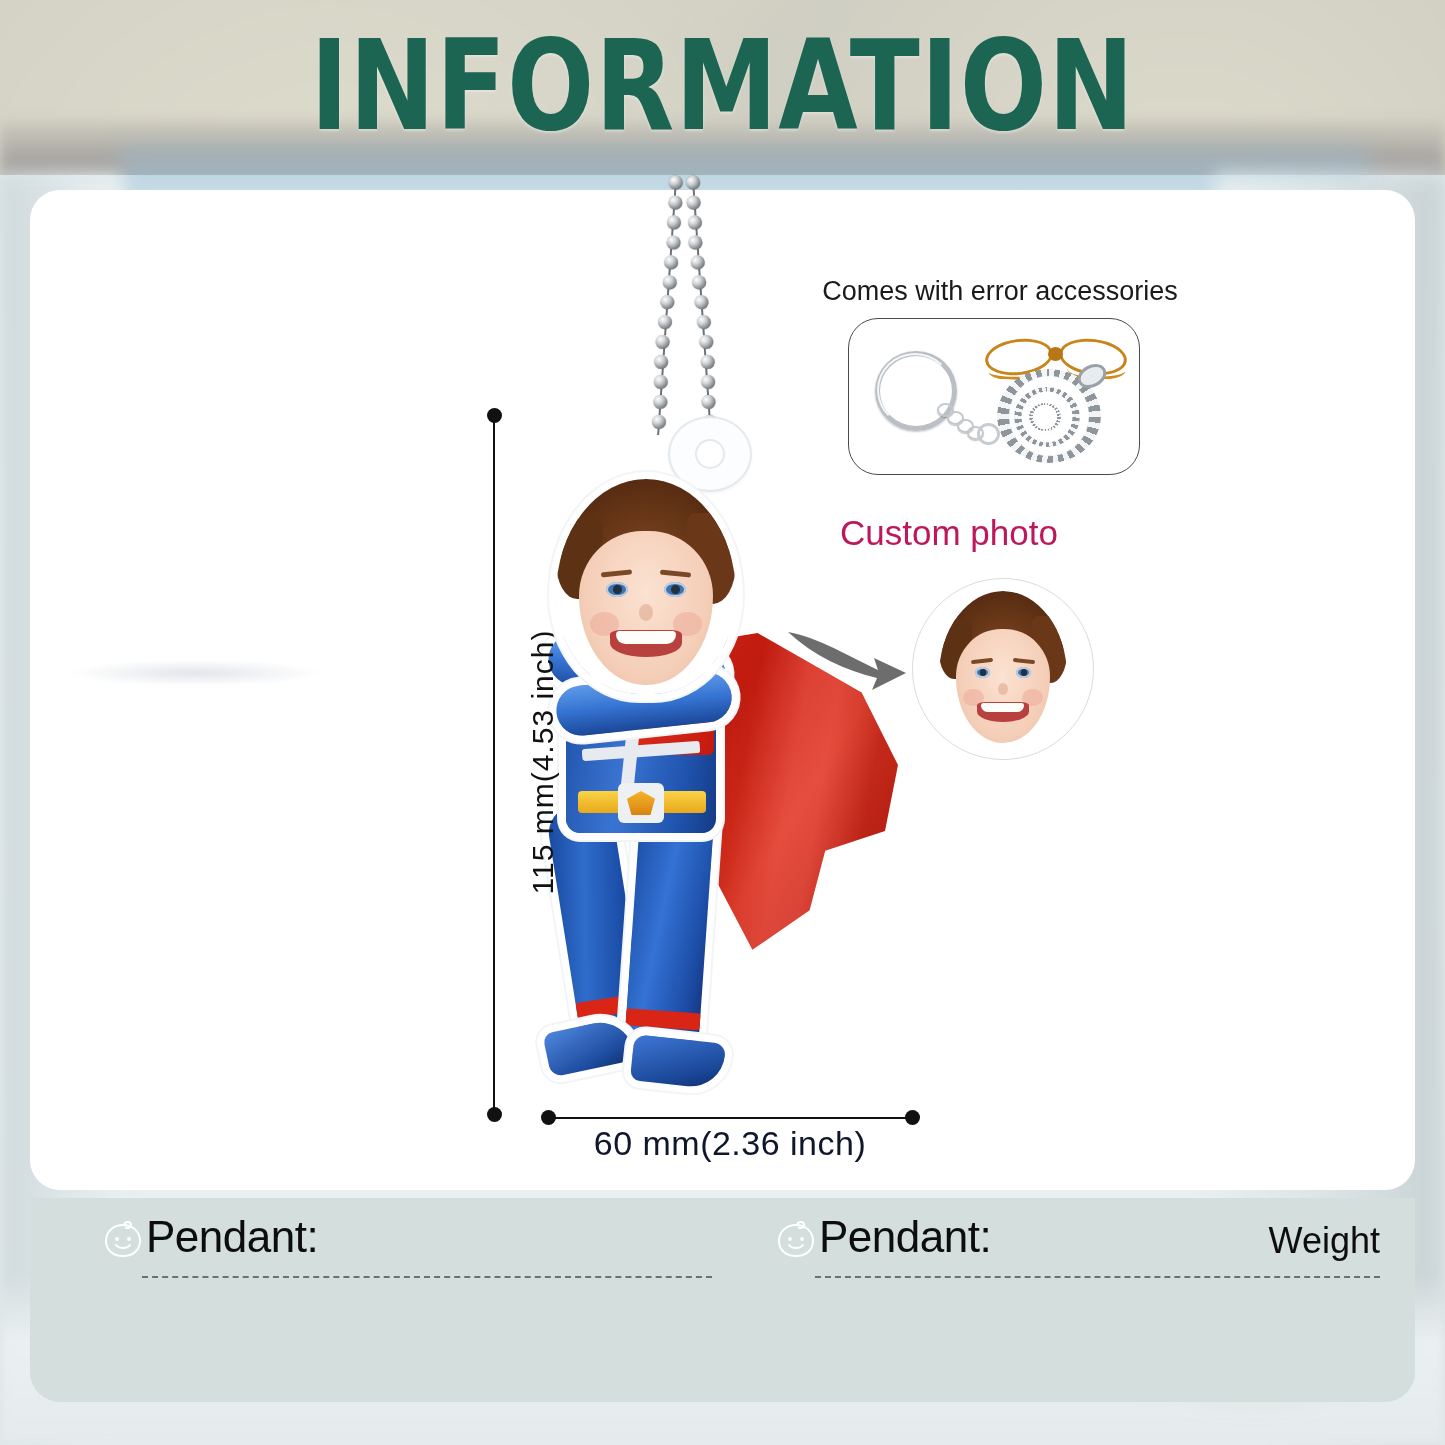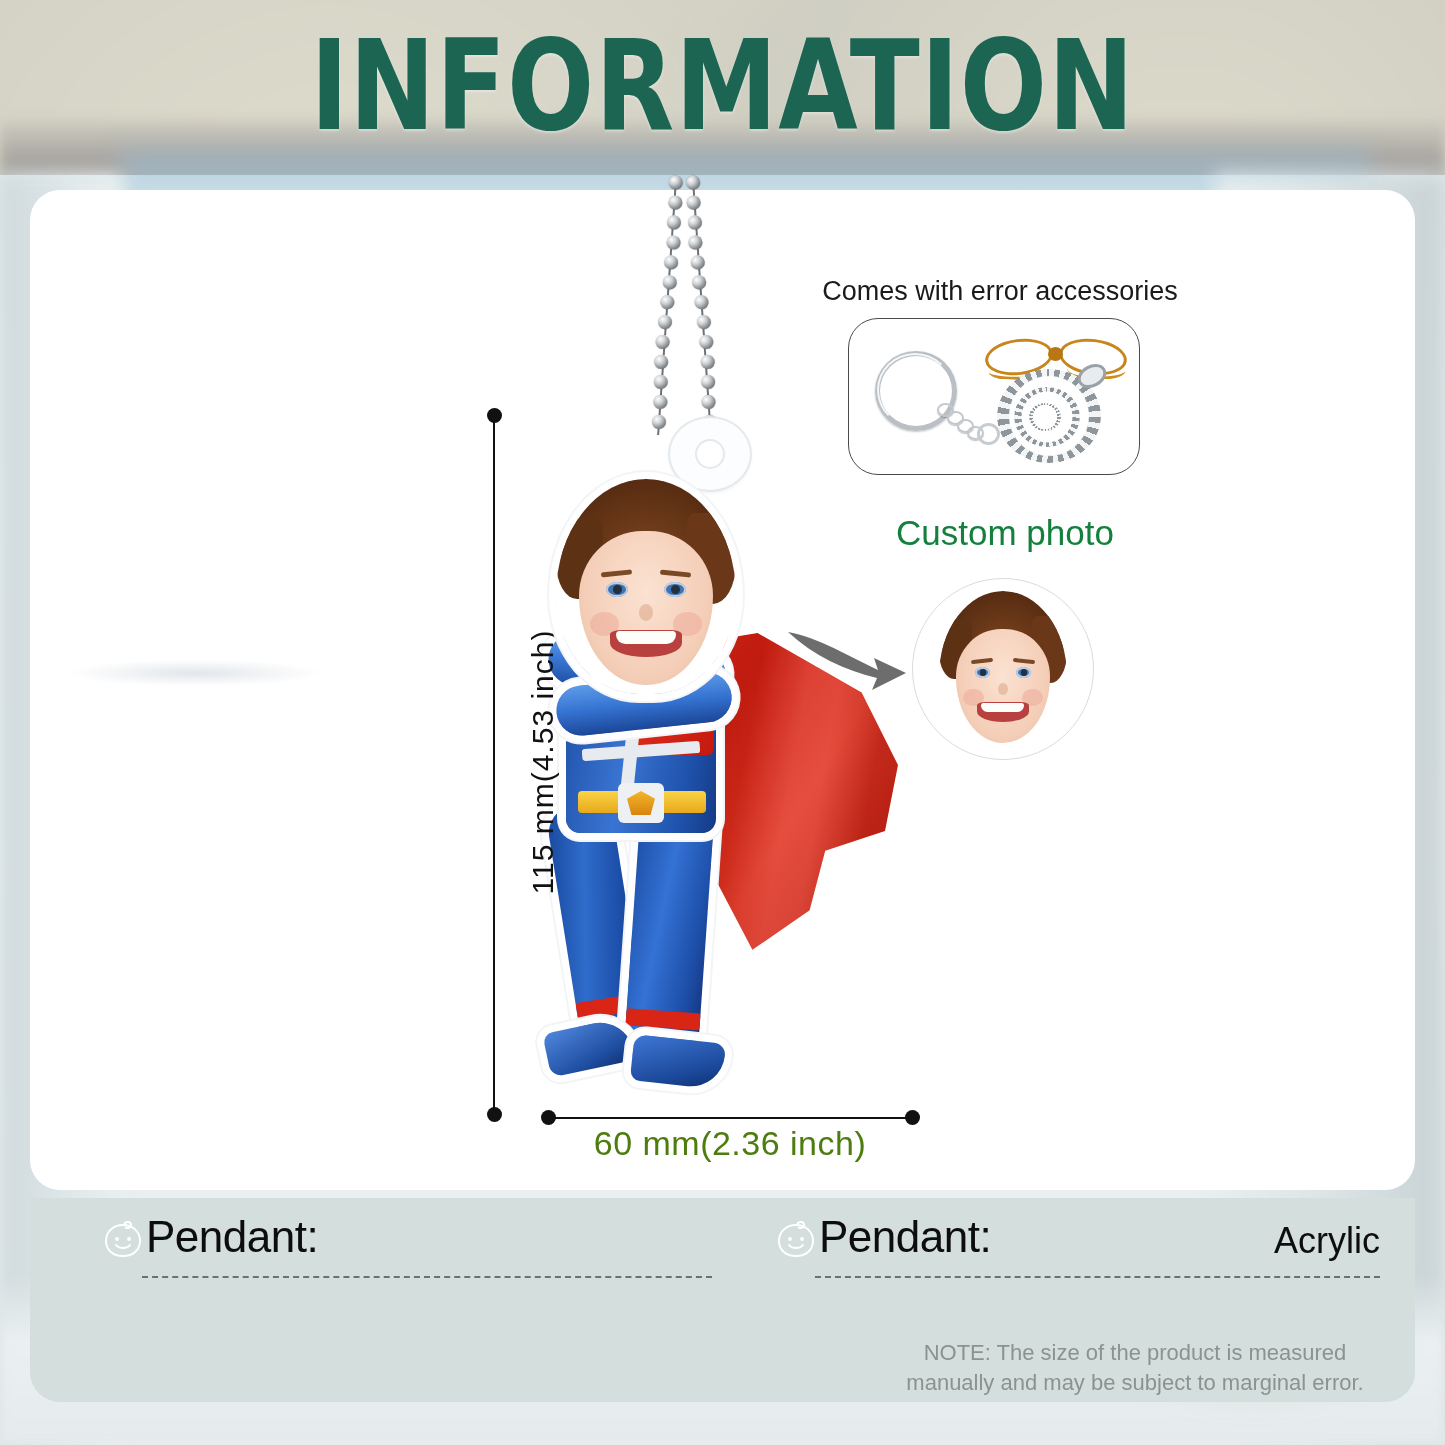--- a/index.html
+++ b/index.html
@@ -163,21 +163,21 @@
   .dot{position:absolute;width:15px;height:15px;border-radius:50%;background:#111;}
   #vDotT{left:487px;top:408px;}
   #vDotB{left:487px;top:1107px;}
   #vLabel{position:absolute;left:383px;top:745px;width:320px;text-align:center;
     font-size:30px;color:#111;letter-spacing:1px;white-space:nowrap;
     transform:rotate(-90deg);transform-origin:50% 50%;}
   #hLine{position:absolute;left:548px;top:1117px;width:364px;height:2px;background:#111;}
   #hDotL{left:541px;top:1110px;}
   #hDotR{left:905px;top:1110px;}
   #hLabel{position:absolute;left:470px;top:1124px;width:520px;text-align:center;
-    font-size:34px;color:#4d7c0f;letter-spacing:.5px;}
+    font-size:34px;color:#0f172a;letter-spacing:.5px;}
 
   
   #accTitle{position:absolute;left:815px;top:276px;width:370px;text-align:center;
     font-size:27px;color:#1a1a1a;}
   #accBox{position:absolute;left:848px;top:318px;width:290px;height:155px;
     border:1.6px solid #4b4b4b;border-radius:30px;background:#fff;overflow:hidden;}
   
   #ring{position:absolute;left:26px;top:32px;width:72px;height:70px;border-radius:50%;
     border:5px solid #b9bfc4;
     box-shadow:inset 0 0 0 1px #fff,0 1px 2px rgba(0,0,0,.25);}
@@ -207,22 +207,22 @@
     background:repeating-conic-gradient(#f2f4f5 0 7deg,#8e959b 7deg 14deg);
     -webkit-mask:radial-gradient(circle,transparent 56%,#000 58%);
             mask:radial-gradient(circle,transparent 56%,#000 58%);}
   #coil .c1{left:0;top:0;width:104px;height:94px;}
   #coil .c2{left:17px;top:18px;width:66px;height:60px;}
   #coil .c3{left:32px;top:34px;width:32px;height:28px;}
   #coil .clasp{position:absolute;right:-2px;top:-4px;width:24px;height:16px;border-radius:50%;
     border:3px solid #9aa1a7;background:#e9ecee;transform:rotate(-28deg);}
 
   
-  #cpTitle{position:absolute;left:840px;top:513px;width:330px;text-align:center;
-    font-size:35px;color:#15803d;}
+  #cpTitle{position:absolute;left:840px;top:513px;width:330px;
+    font-size:35px;color:#be185d;}
   #cpCircle{position:absolute;left:912px;top:578px;width:180px;height:180px;border-radius:50%;
     border:1.4px solid #d8dcdf;background:#fff;overflow:hidden;}
   #cpFace{position:absolute;left:26px;top:12px;width:128px;height:158px;
     border-radius:50% 50% 46% 46%/54% 54% 46% 46%;overflow:hidden;}
   #arrow{position:absolute;left:782px;top:618px;width:130px;height:90px;}
 
   
   #specs{position:absolute;left:30px;top:1198px;width:1385px;height:204px;
     background:#d3dedd;border-radius:0 0 30px 30px;}
   .col{position:absolute;top:0;}
@@ -439,21 +439,20 @@
 
     <div class="row">
       <svg class="babyicon" viewBox="0 0 42 40">
         <path d="M21 5 C11 5 4 12 4 21 C4 30 11 36 21 36 C31 36 38 30 38 21 C38 12 31 5 21 5 Z" fill="none" stroke="#ffffff" stroke-width="2"></path>
         <path d="M22 5 C23 1 29 1 29 5 C29 8 25 9 23 7" fill="none" stroke="#ffffff" stroke-width="2"></path>
         <circle cx="15" cy="19" r="1.9" fill="#ffffff"></circle>
         <circle cx="27" cy="19" r="1.9" fill="#ffffff"></circle>
         <path d="M14 25 C17 29 25 29 28 25" fill="none" stroke="#ffffff" stroke-width="2" stroke-linecap="round"></path>
       </svg>
       <div class="lbl">Pendant:</div>
-      <div class="val">Acrylic</div>
+      <div class="val">Weight</div>
       <div class="dashes"></div>
     </div>
 
-    <div id="note">NOTE: The size of the product is measured manually and may be subject to marginal error.</div>
 
   </div>
 
 </div>
 
 </body></html>

